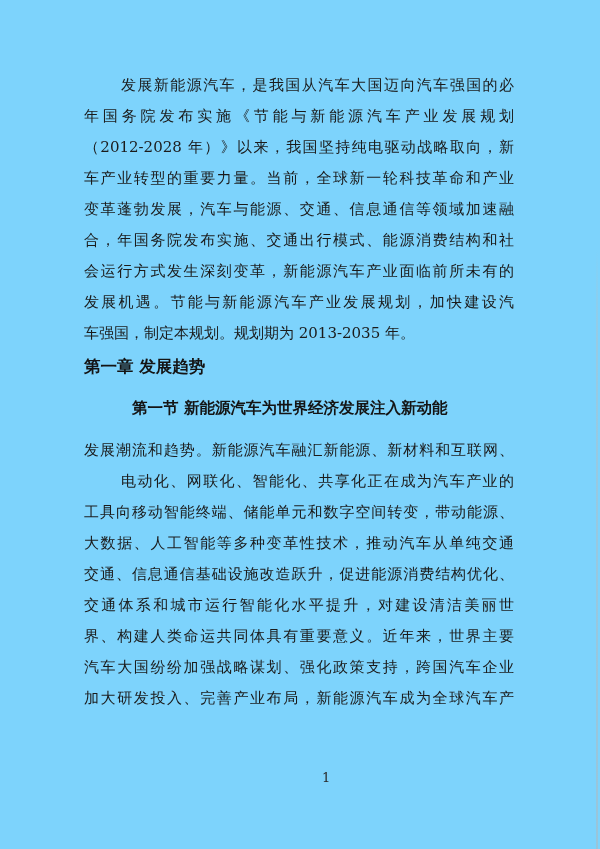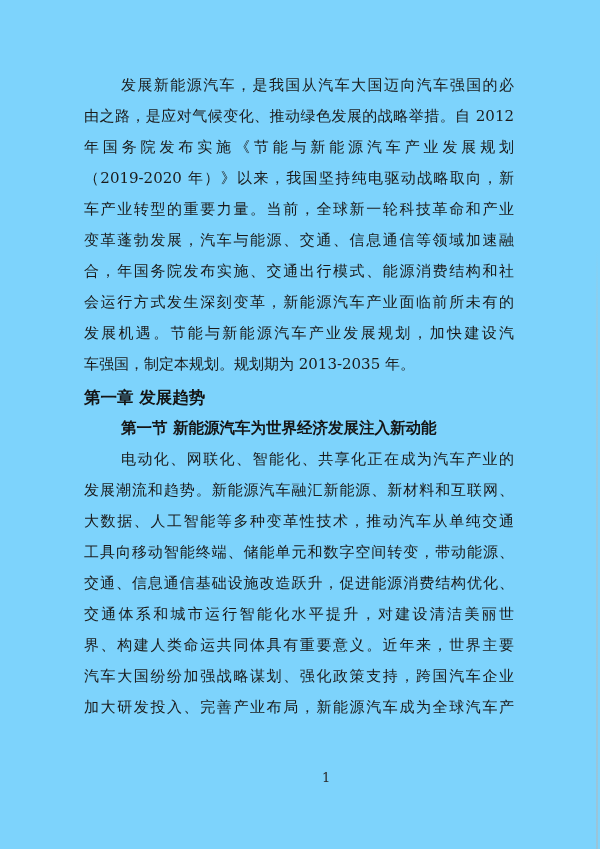--- a/index.html
+++ b/index.html
@@ -32,21 +32,21 @@
   .chapter-heading {
     margin: 2px 0 0 0;
     font-family: "DejaVu Sans", "Liberation Sans", sans-serif;
     font-size: 16.5px;
     font-weight: 700;
     line-height: 31px;
     text-align: left;
     color: #141414;
   }
   .section-heading {
-    margin: 0;
+    margin: 11px;
     padding-left: 37px;
     font-family: "DejaVu Sans", "Liberation Sans", sans-serif;
     font-size: 15.5px;
     font-weight: 700;
     line-height: 31px;
     color: #141414;
   }
   .page-number {
     position: absolute;
     top: 770px;
@@ -68,40 +68,39 @@
   }
 </style>
 </head>
 <body>
 
 <div class="page">
   <div class="content">
 
     <div class="para">
       <div class="line indent">发展新能源汽车，是我国从汽车大国迈向汽车强国的必</div>
-      <div class="line">由之路，是应对气候变化、推动绿色发展的战略举措。自 2012</div>
       <div class="line">年国务院发布实施《节能与新能源汽车产业发展规划</div>
-      <div class="line">（2019-2020 年）》以来，我国坚持纯电驱动战略取向，新</div>
+      <div class="line">（2012-2028 年）》以来，我国坚持纯电驱动战略取向，新</div>
       <div class="line">车产业转型的重要力量。当前，全球新一轮科技革命和产业</div>
       <div class="line">变革蓬勃发展，汽车与能源、交通、信息通信等领域加速融</div>
       <div class="line">合，年国务院发布实施、交通出行模式、能源消费结构和社</div>
       <div class="line">会运行方式发生深刻变革，新能源汽车产业面临前所未有的</div>
       <div class="line">发展机遇。节能与新能源汽车产业发展规划，加快建设汽</div>
       <div class="line para-end">车强国，制定本规划。规划期为 2013-2035 年。</div>
     </div>
 
     <h1 class="chapter-heading">第一章 发展趋势</h1>
 
     <h2 class="section-heading">第一节 新能源汽车为世界经济发展注入新动能</h2>
 
     <div class="para">
+      <div class="line">发展潮流和趋势。新能源汽车融汇新能源、新材料和互联网、</div>
       <div class="line indent">电动化、网联化、智能化、共享化正在成为汽车产业的</div>
-      <div class="line">发展潮流和趋势。新能源汽车融汇新能源、新材料和互联网、</div>
+      <div class="line">工具向移动智能终端、储能单元和数字空间转变，带动能源、</div>
       <div class="line">大数据、人工智能等多种变革性技术，推动汽车从单纯交通</div>
-      <div class="line">工具向移动智能终端、储能单元和数字空间转变，带动能源、</div>
       <div class="line">交通、信息通信基础设施改造跃升，促进能源消费结构优化、</div>
       <div class="line">交通体系和城市运行智能化水平提升，对建设清洁美丽世</div>
       <div class="line">界、构建人类命运共同体具有重要意义。近年来，世界主要</div>
       <div class="line">汽车大国纷纷加强战略谋划、强化政策支持，跨国汽车企业</div>
       <div class="line">加大研发投入、完善产业布局，新能源汽车成为全球汽车产</div>
     </div>
 
   </div>
 
   <div class="page-number">1</div>

